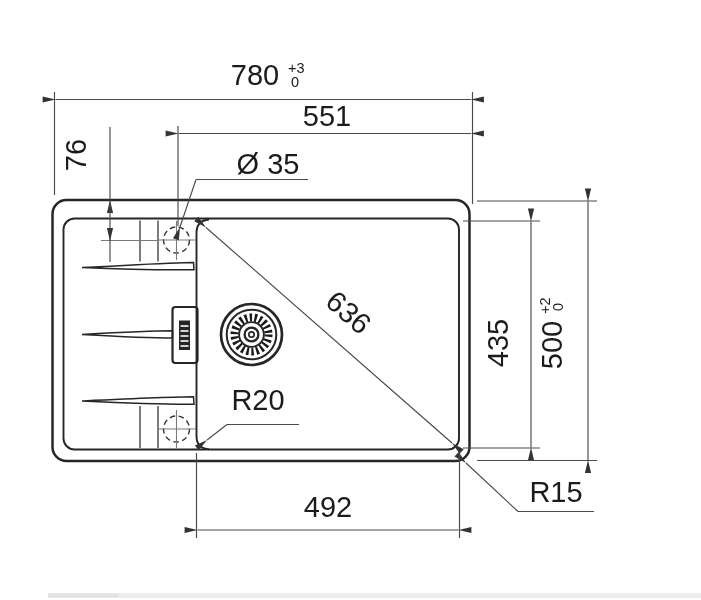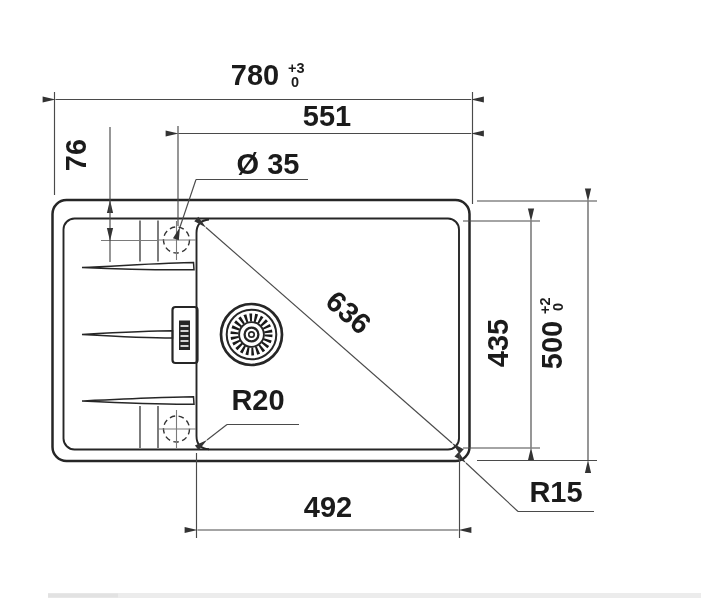--- a/index.html
+++ b/index.html
@@ -1,17 +1,17 @@
 <!DOCTYPE html>
 <html><head>
 <meta charset="utf-8">
 <style>
   html,body{margin:0;padding:0;background:#ffffff;}
   .canvas{position:relative;width:701px;height:600px;background:#ffffff;overflow:hidden;
-          font-family:"Liberation Sans", sans-serif;font-weight:bold;}
+          font-family:"Liberation Sans", sans-serif;}
   svg text{fill:#1b1b1b;}
   .dim-txt{font-size:29px;}
   .tol-txt{font-size:14.5px;}
   .obj{stroke:#262626;fill:none;}
   .dimln{stroke:#4a4a4a;stroke-width:1.15;fill:none;}
   .ctr{stroke:#7a7a7a;stroke-width:1.1;fill:none;}
 </style>
 </head>
 <body>
 

